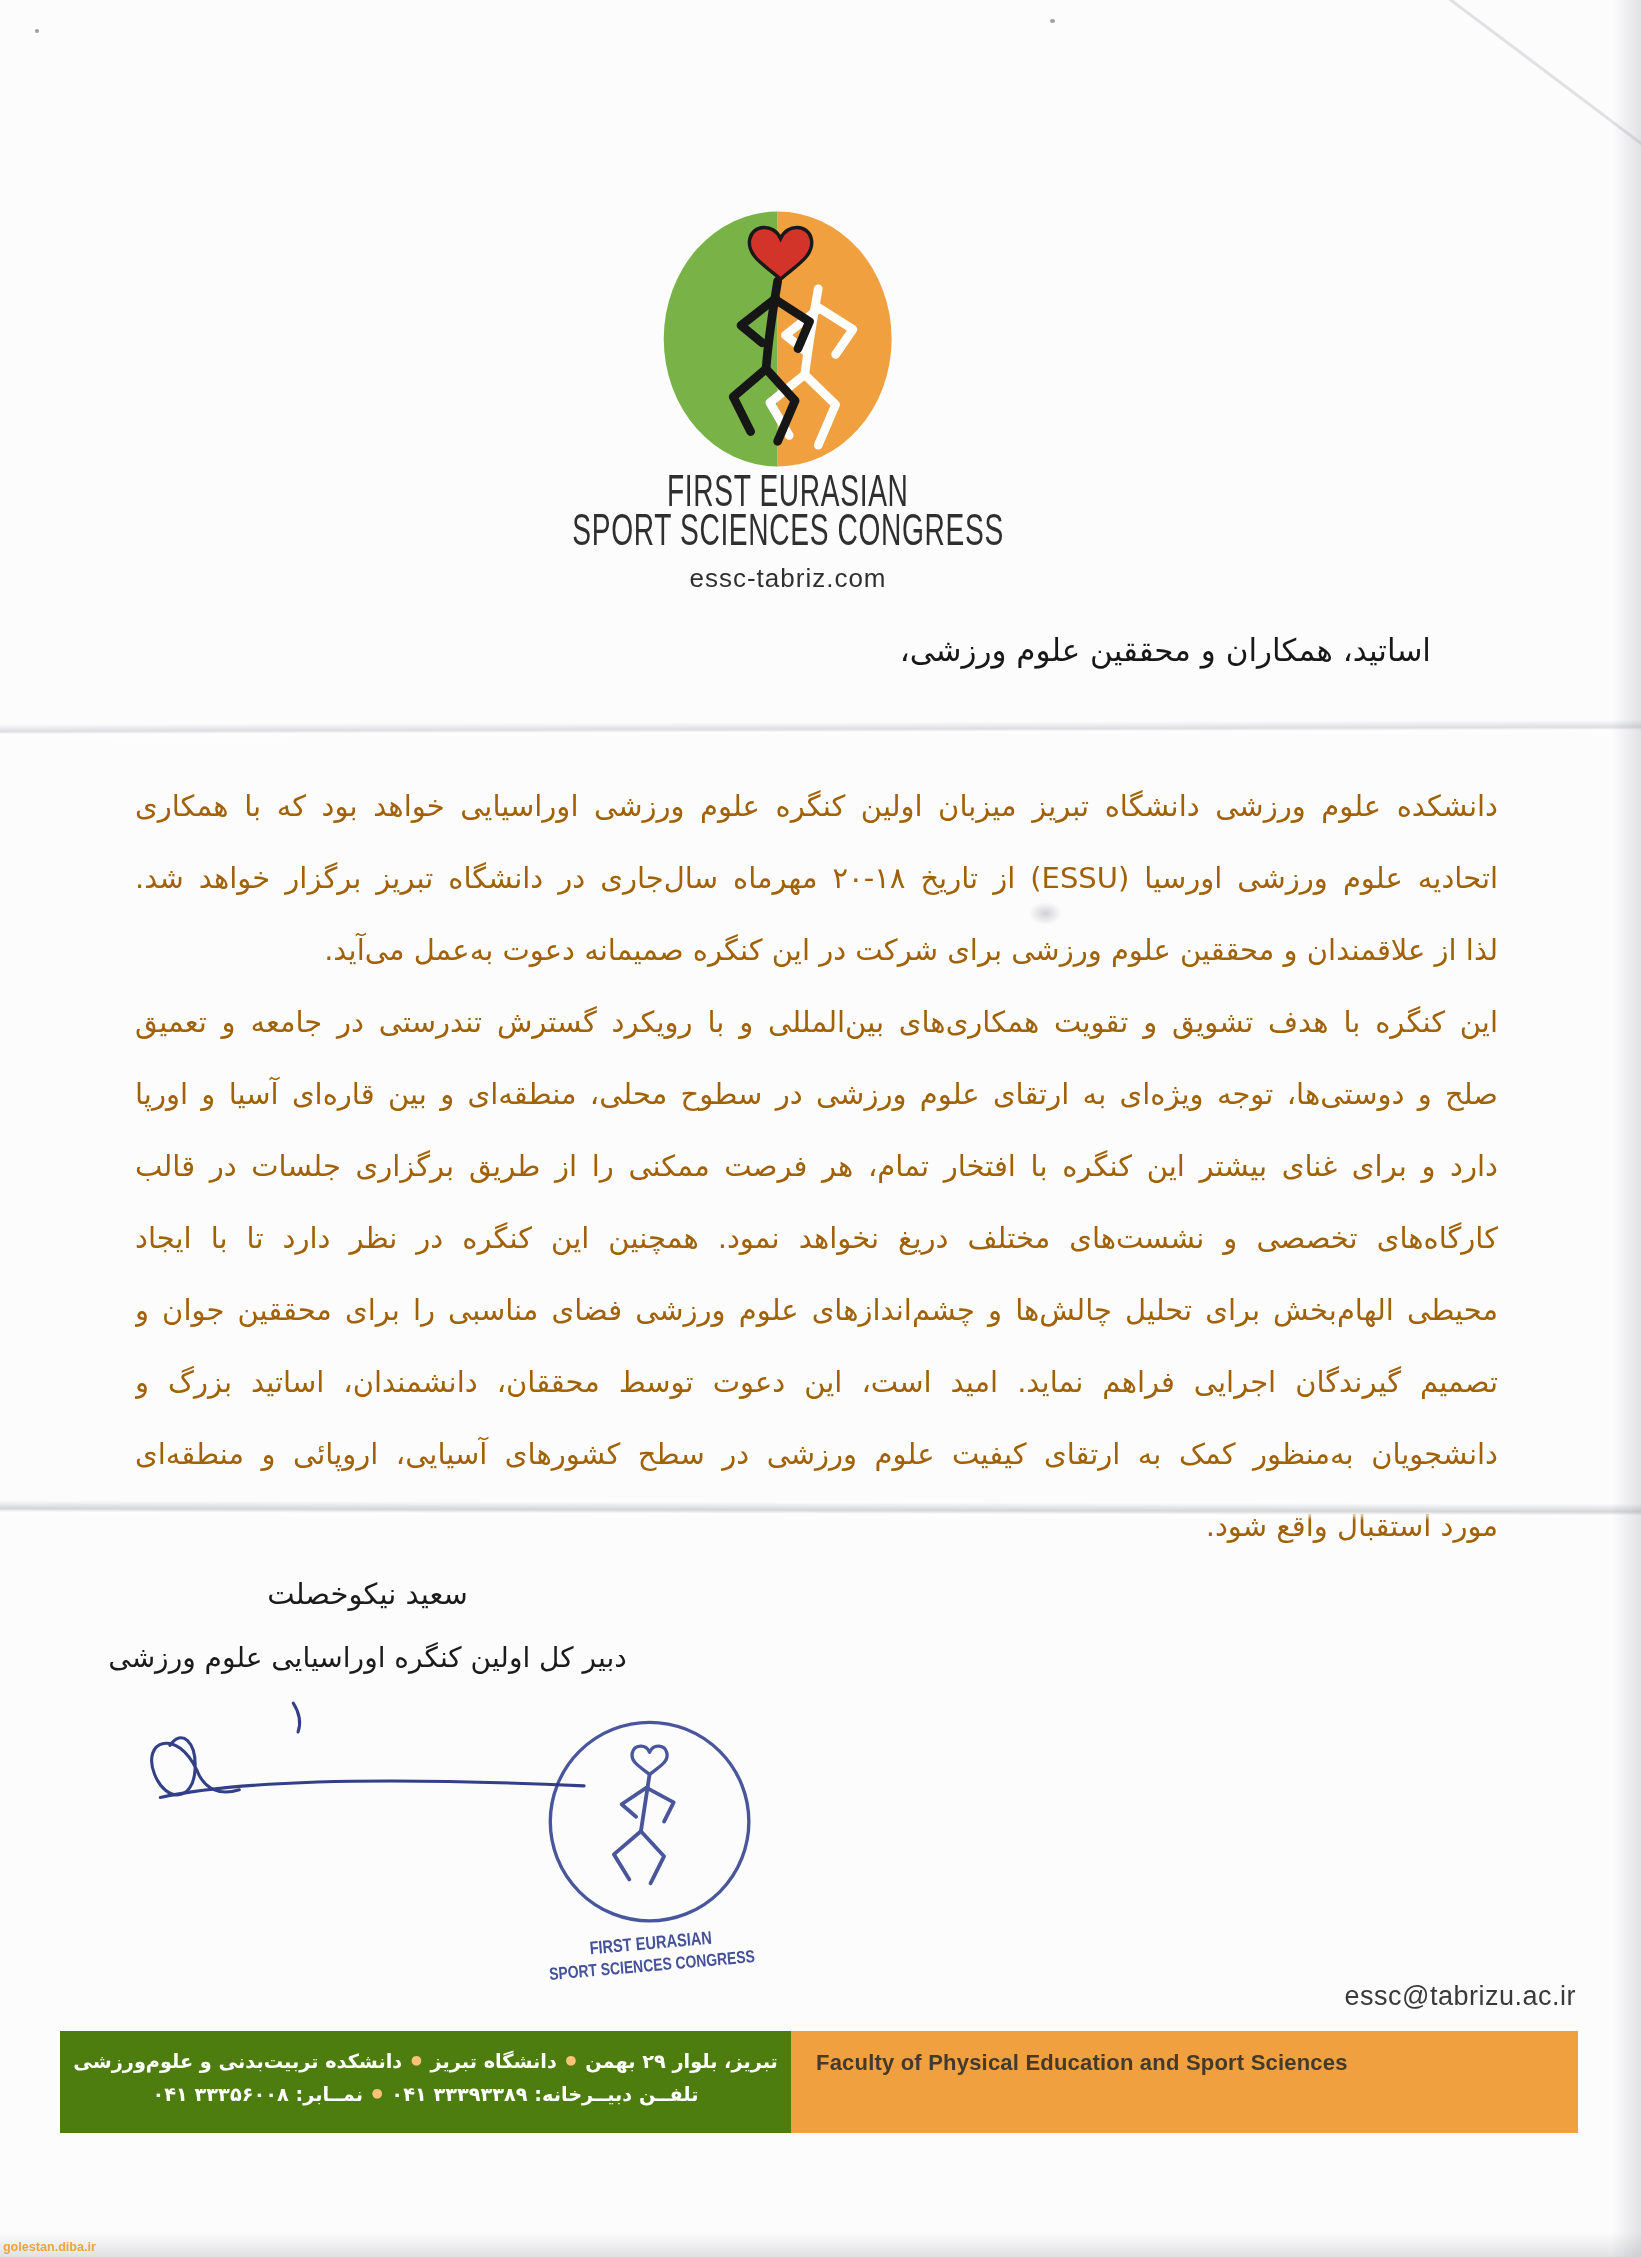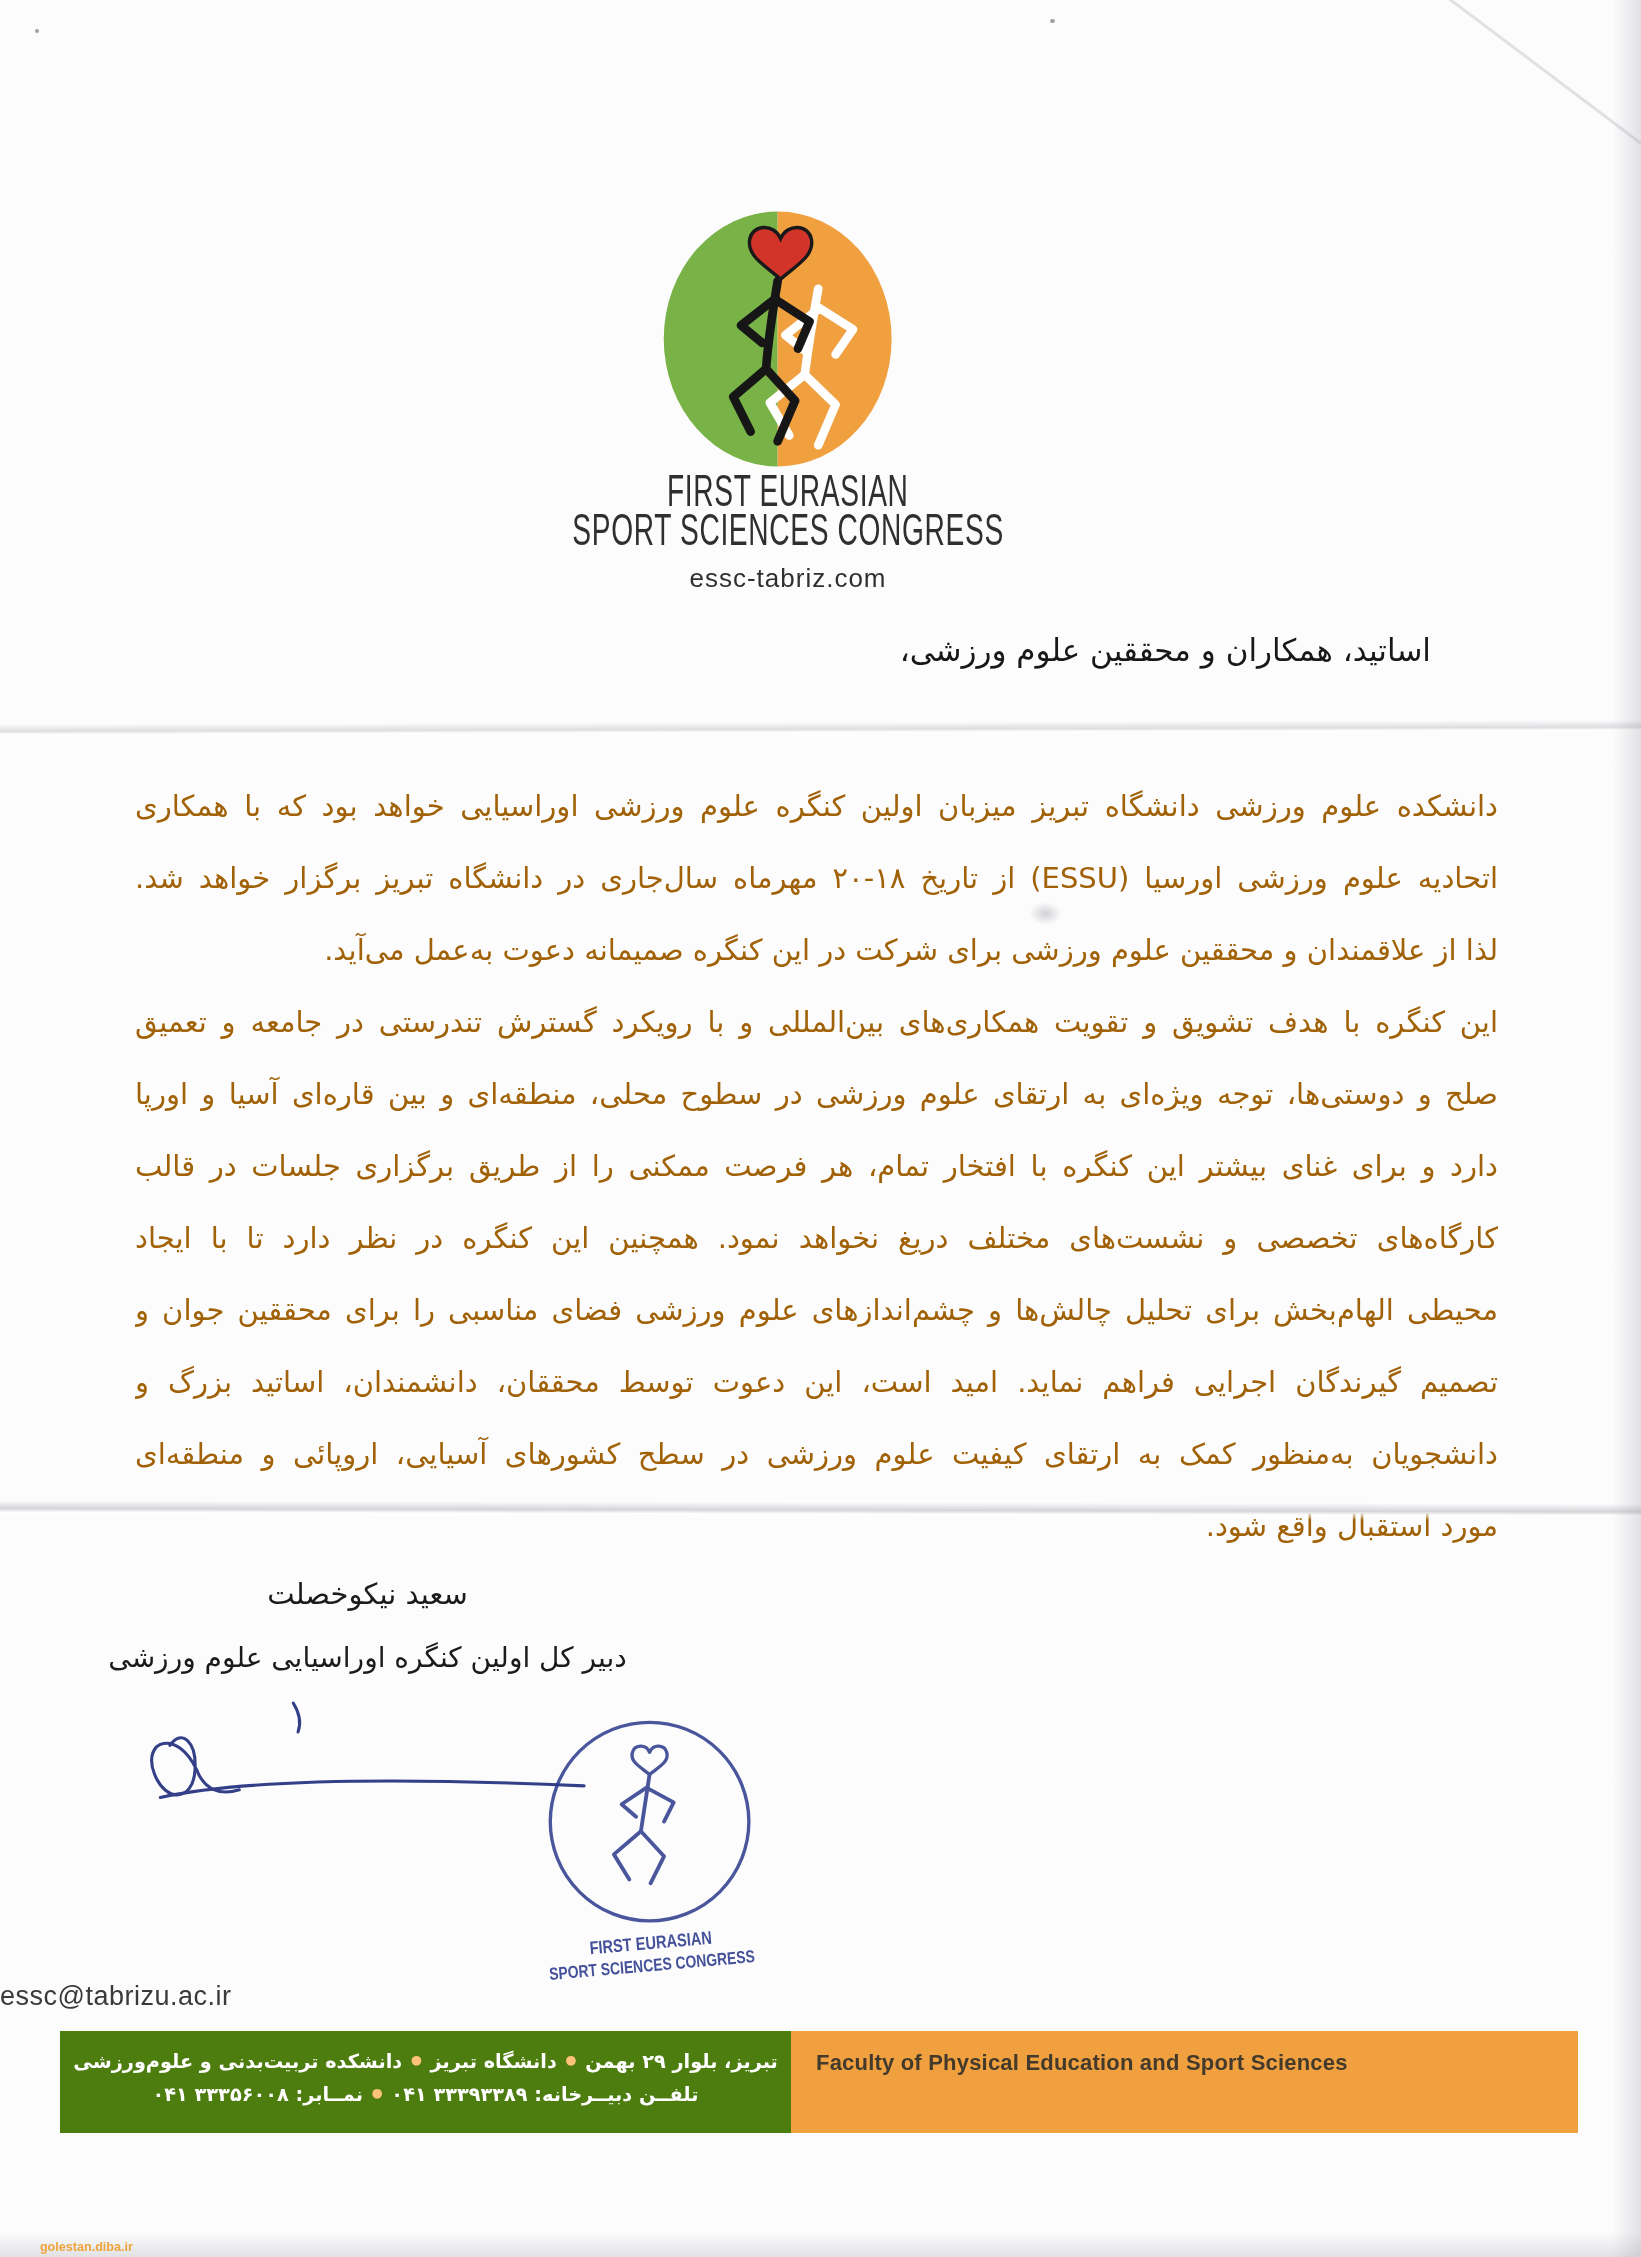--- a/index.html
+++ b/index.html
@@ -27,21 +27,21 @@
   .sig-title{font-size:28px;line-height:39px;margin-top:23px;}
   .sig-svg{position:absolute;left:104px;top:1678px;}
   .stamp-svg{position:absolute;left:521px;top:1704px;}
   .stamp-cap{position:absolute;left:497px;top:1931px;width:309px;text-align:center;color:#2c3a8c;
              opacity:.88;font-family:"Liberation Sans",sans-serif;font-weight:bold;
              transform:rotate(-5deg);}
   .stamp-cap .c1{font-size:18.3px;line-height:23px;}
   .stamp-cap .c2{font-size:17.4px;line-height:23px;}
   .stamp-cap .cond2{display:inline-block;transform:scaleX(.8);white-space:nowrap;}
   
-  .email{position:absolute;top:1981px;left:0;width:1576px;text-align:left;font-size:27px;
+  .email{position:absolute;top:1981px;left:0;width:1576px;text-align:right;font-size:27px;
          color:#3a3a3a;font-family:"Liberation Sans",sans-serif;letter-spacing:0.5px;}
   .footer-bar{position:absolute;left:60px;top:2031px;width:1518px;height:102px;display:flex;}
   .f-green{width:731px;height:100%;direction:rtl;text-align:center;color:#fff;
            font-weight:bold;font-size:19.3px;padding-top:12.6px;box-sizing:border-box;}
   .fa-line{line-height:32px;white-space:nowrap;}
   .f-orange{flex:1;height:100%;color:#443a2c;font-family:"Liberation Sans",sans-serif;
             font-weight:bold;font-size:22px;padding:14.5px 0 0 25px;box-sizing:border-box;}
   .en-line{line-height:34px;white-space:nowrap;letter-spacing:0.2px;}
   .dot{display:inline-block;font-size:12.6px;vertical-align:3.9px;margin:0 8.7px;}
   .dot.g{color:#ffc277;}
@@ -54,21 +54,21 @@
   .edge-right{position:absolute;right:0;top:0;width:29px;height:2257px;
     background:linear-gradient(to right,rgba(255,255,255,0),rgba(130,132,140,.22));}
   .edge-bottom{position:absolute;left:0;bottom:0;width:1641px;height:25px;
     background:linear-gradient(to top,rgba(130,132,140,.22),rgba(255,255,255,0));}
   .corner-crease{position:absolute;right:-29px;top:62px;width:270px;height:2.9px;
     background:rgba(160,162,168,.30);transform:rotate(37deg);}
   .speck{position:absolute;border-radius:50%;background:rgba(70,70,75,.5);}
   .smudge{position:absolute;left:1029px;top:902px;width:33px;height:23px;
     background:radial-gradient(closest-side,rgba(120,122,130,.32),rgba(255,255,255,0));}
   .watermark{position:absolute;left:2.9px;bottom:2.9px;font-size:12.6px;font-weight:bold;color:#eea43c;
-    font-family:"Liberation Sans",sans-serif;margin-left:37px;}
+    font-family:"Liberation Sans",sans-serif;}
 </style>
 </head>
 <body>
 
 <div class="page">
 
   <div class="logo-box">
     <svg width="319" height="280" viewBox="0 0 330 290">
       <defs>
           <clipPath id="lc">

